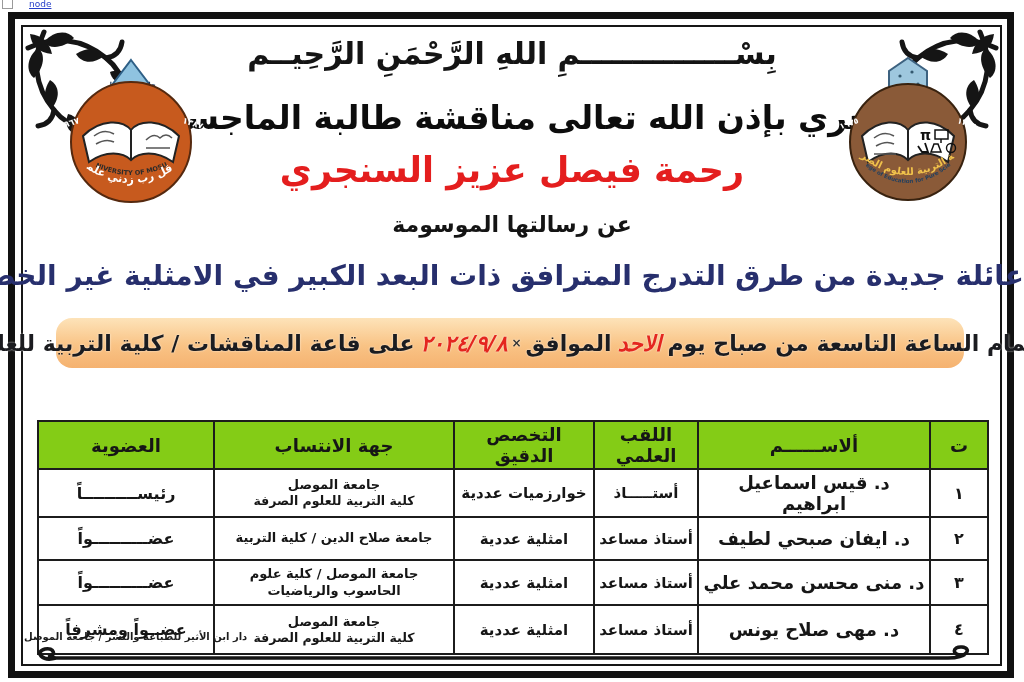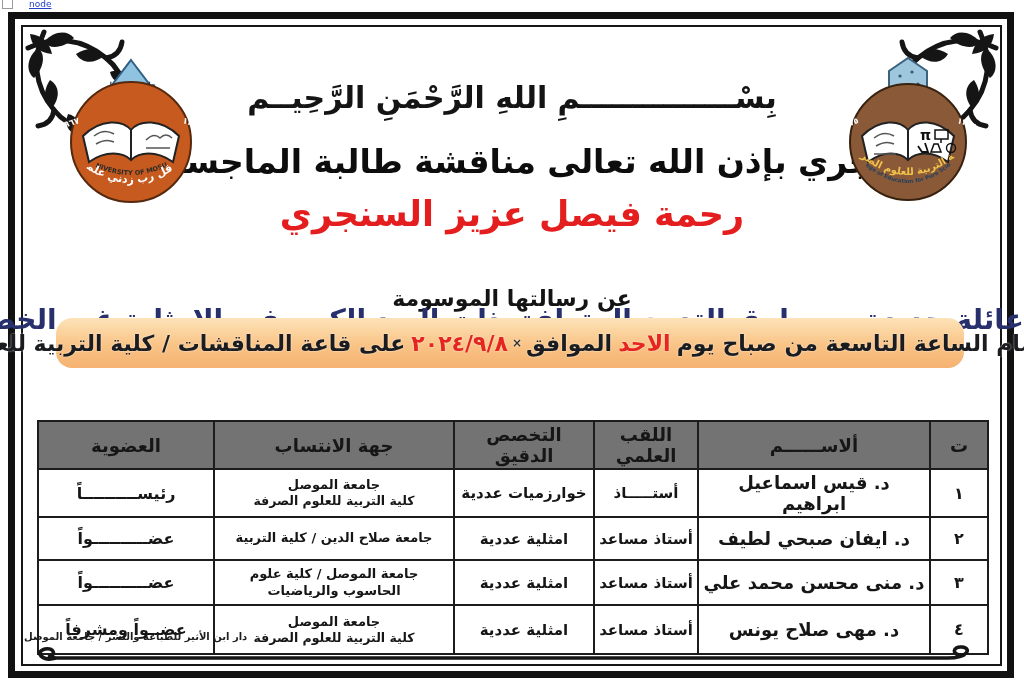--- a/index.html
+++ b/index.html
@@ -12,40 +12,40 @@
   .artifact a{font-size:9px;line-height:9px;color:#2740c9;text-decoration:underline;font-family:"DejaVu Sans",sans-serif;}
 
   
   .frame-outer{position:absolute;left:8px;top:12px;width:1006px;height:666px;border:7px solid #111;box-sizing:border-box;}
   .frame-inner{position:absolute;left:21px;top:25px;width:981px;height:641px;border:2px solid #161616;box-sizing:border-box;}
 
   .corner{position:absolute;z-index:5;}
   .corner.tl{left:24px;top:28px;}
   .corner.tr{right:24px;top:28px;transform:scaleX(-1);}
 
-  .center-text{position:absolute;left:0;width:1024px;text-align:center;direction:rtl;white-space:nowrap;margin-top:44px;}
+  .center-text{position:absolute;left:0;width:1024px;text-align:center;direction:rtl;white-space:nowrap;}
   .bismillah{top:36px;font-size:30px;font-weight:bold;color:#141414;}
   .announcement{top:98px;font-size:33px;font-weight:bold;color:#0d0d0d;}
   .student-name{top:150px;font-size:35px;font-weight:bold;color:#e41e1e;}
-  .thesis-intro{top:242px;font-size:22px;font-weight:bold;color:#141414;text-align:center;}
+  .thesis-intro{top:212px;font-size:22px;font-weight:bold;color:#141414;text-align:center;}
   .thesis-title{top:259px;font-size:28px;font-weight:bold;color:#272f6d;}
 
   .banner{position:absolute;left:56px;top:318px;width:908px;height:50px;border-radius:16px;
     background:linear-gradient(180deg,#fde3b9 0%,#f9c385 55%,#f5b270 100%);
     display:flex;align-items:center;justify-content:center;direction:rtl;white-space:nowrap;
     font-size:22px;font-weight:bold;color:#1b1c20;text-shadow:0 0 2px rgba(255,255,255,.85);}
   .banner span{margin:0 3px;}
-  .banner .red{color:#e4261f;}
+  .banner .red{color:#e4261f;font-style:italic;}
   .banner .sep{font-size:12px;color:#333;margin:0 1px;}
 
   .committee-intro{top:386px;font-size:19px;font-weight:bold;color:#2b3474;}
 
   table.committee{position:absolute;left:37px;top:420px;width:950px;border-collapse:collapse;direction:rtl;table-layout:fixed;}
   table.committee th,table.committee td{border:2px solid #1c1c1c;color:#161616;font-weight:bold;text-align:center;vertical-align:middle;padding:2px 4px;box-sizing:border-box;}
-  table.committee th{background:#737373;font-size:18px;height:42px;}
+  table.committee th{background:#84cc16;font-size:18px;height:42px;}
   td.c-no{font-size:16px;}
   td.c-name{font-size:18px;text-align:right;padding-right:10px;}
   td.c-degree{font-size:15px;}
   td.c-spec{font-size:15px;}
   td.c-aff{font-size:13px;line-height:1.25;}
   td.c-aff .l2{display:block;font-size:12.5px;}
   td.c-mem{font-size:16px;}
   tr.r1{height:48px;} tr.r2{height:43px;} tr.r3{height:45px;} tr.r4{height:49px;}
 
   .publisher{position:absolute;left:24px;top:631px;direction:rtl;font-size:10px;font-weight:bold;color:#1d1d1d;white-space:nowrap;}

